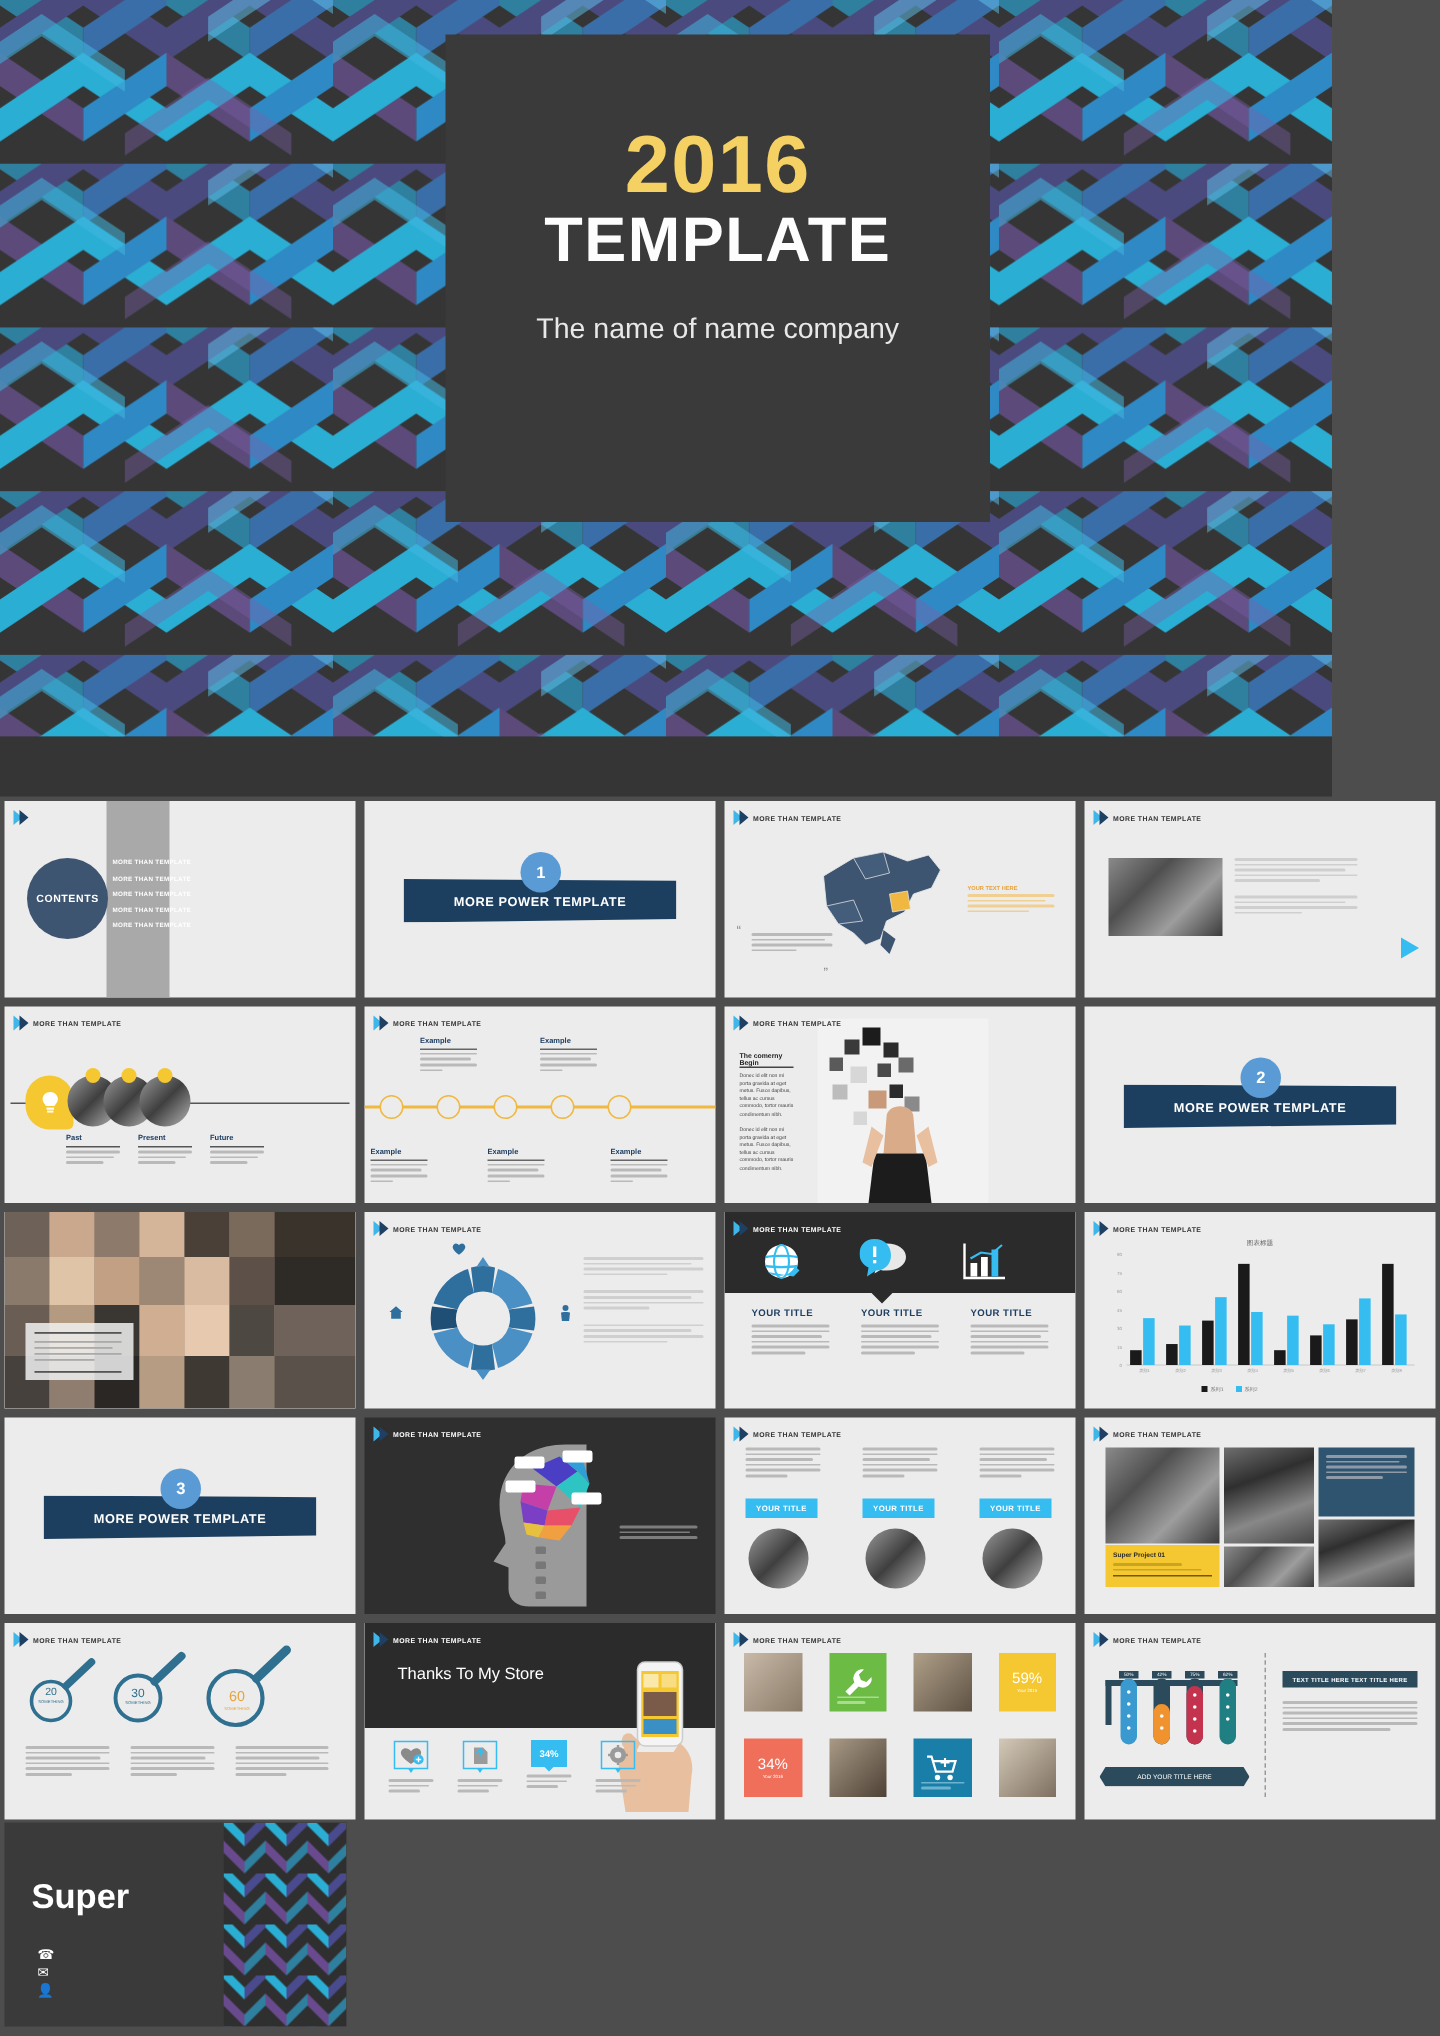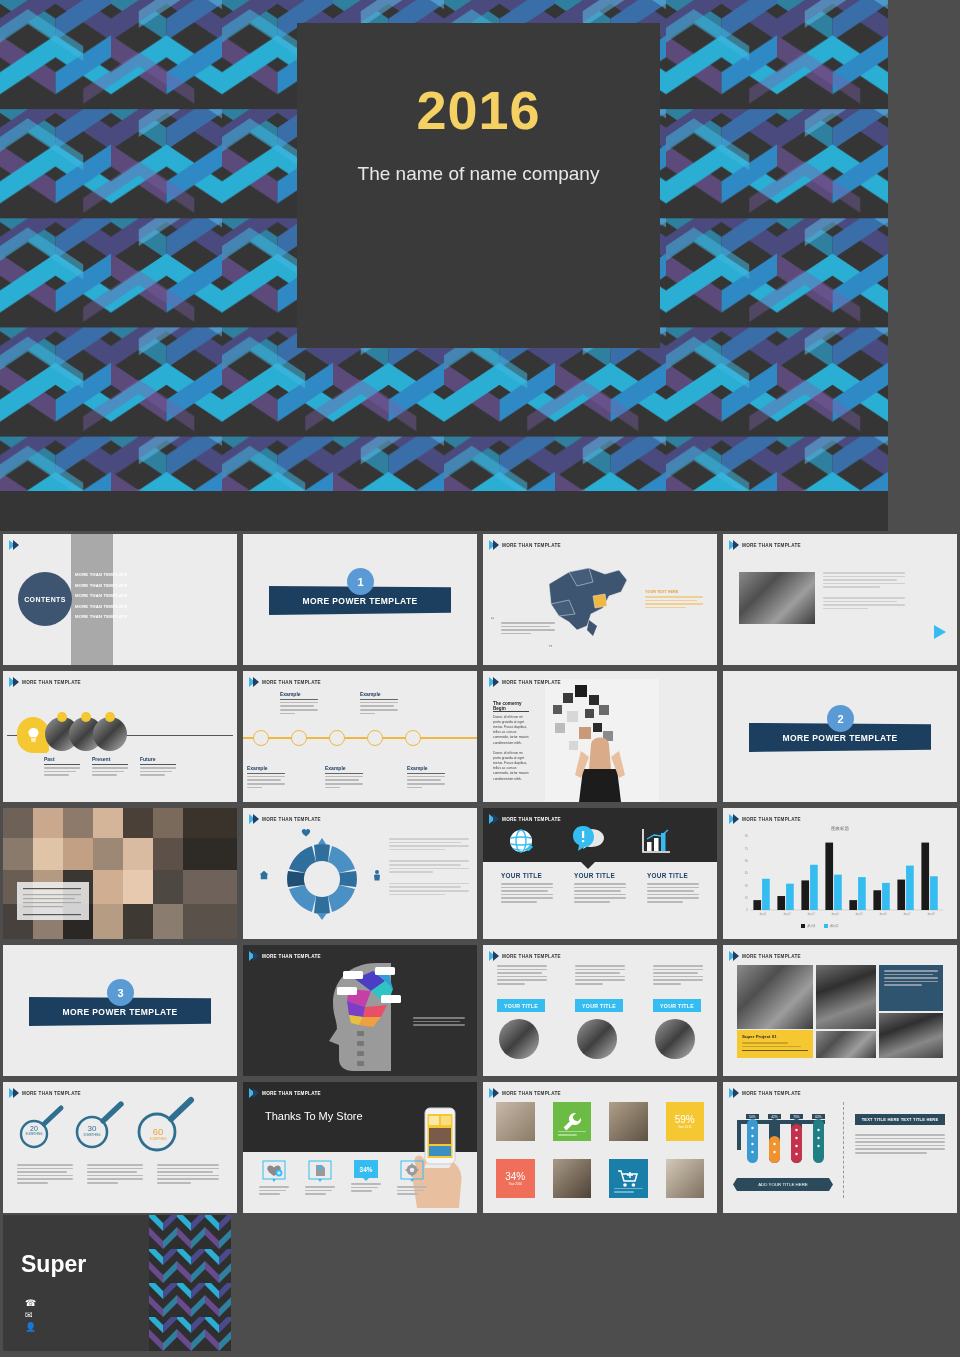--- a/index.html
+++ b/index.html
@@ -107,20 +107,21 @@
         <path d="M150 12 L210 -28 L270 12 L270 30 L210 -10 L150 30 Z" fill="#5fc4ef" opacity=".5"></path>
         <path d="M90 96 L150 56 L210 96 L210 112 L150 72 L90 112 Z" fill="#7a5fa8" opacity=".4"></path>
       </pattern>
     </defs>
     <rect width="960" height="531" fill="url(#chevA)"></rect>
     <rect width="960" height="531" fill="url(#chevB)"></rect>
   </svg>
 
   <div class="hero-card">
     <div class="hero-year">2016</div>
+    <div class="hero-t2">TEMPLATE</div>
     <div class="hero-sub">The name of name company</div>
   </div>
 </div>
 
 <div class="grid">
 
   <div class="slide">
     <div class="cts-gray"></div>
     <div class="hdr">
       <span class="chev2">

